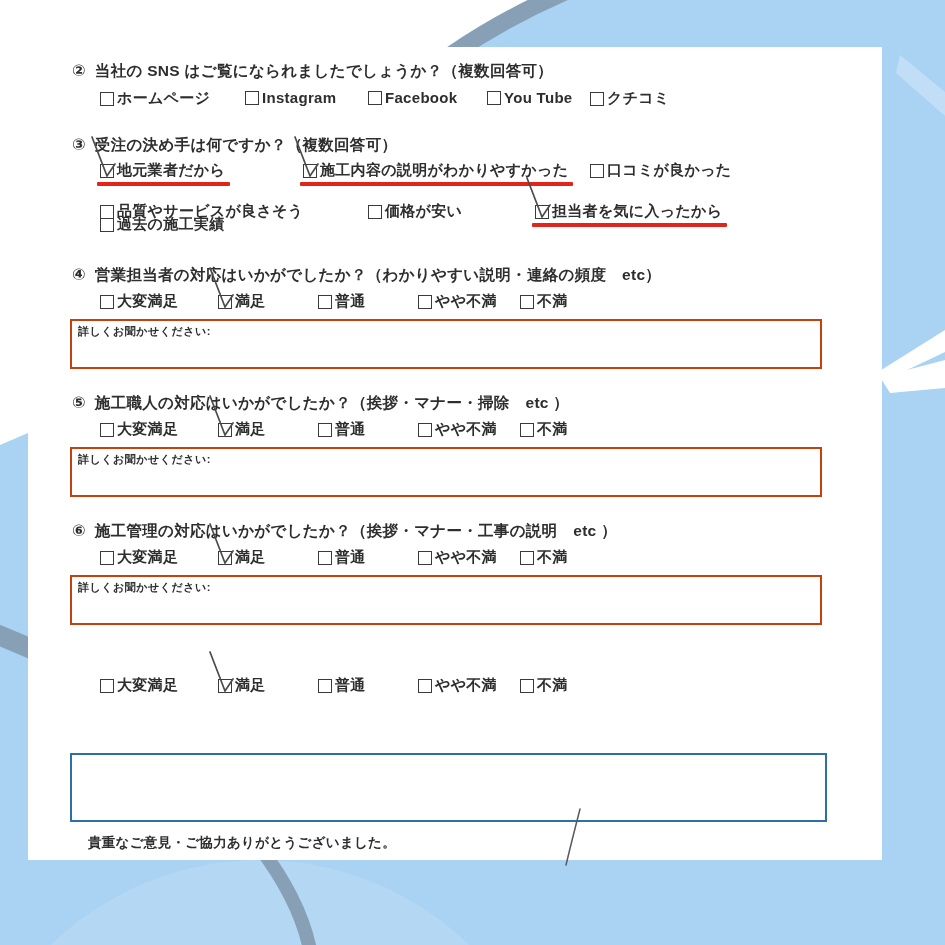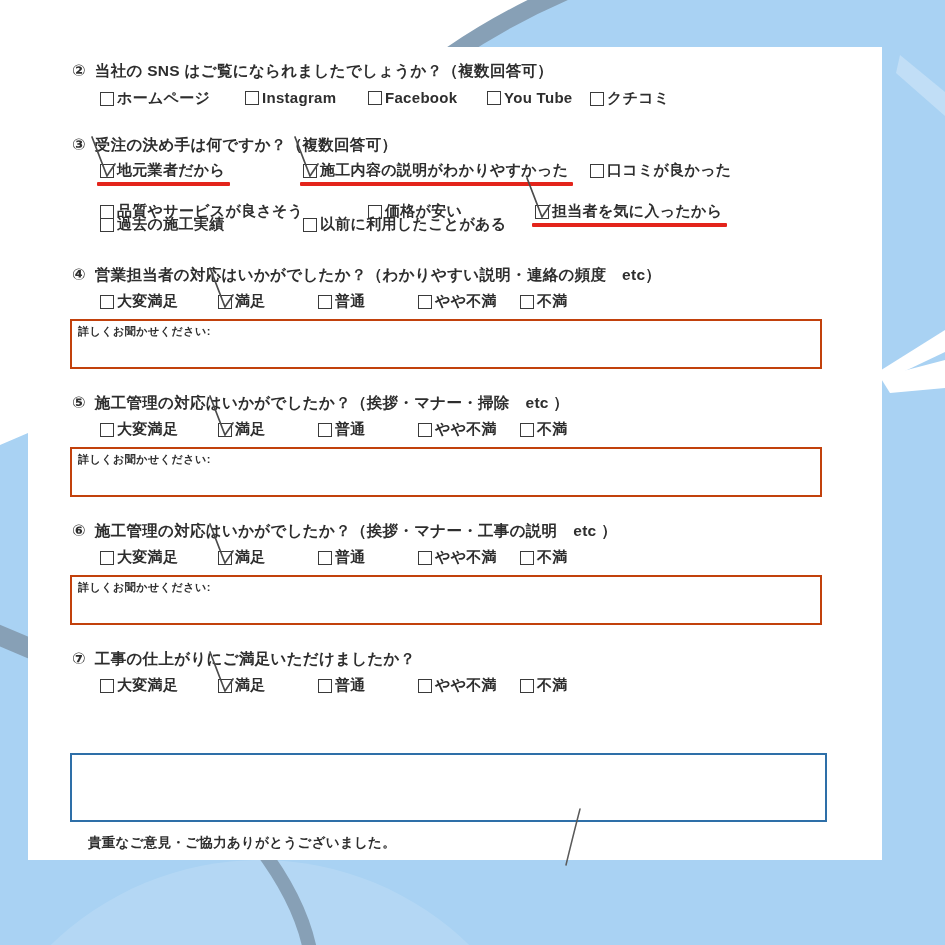--- a/index.html
+++ b/index.html
@@ -140,24 +140,20 @@
         </span>
       <span>担当者を気に入ったから</span>
         <span class="redline"></span>
     </span>
   </div>
   <div class="row" style="top:168px">
     <span class="opt" style="left:72px">
       <span class="cb"></span>
       <span>過去の施工実績</span>
     </span>
-    <span class="opt" style="left:275px">
-      <span class="cb"></span>
-      <span>以前に利用したことがある</span>
-    </span>
   </div>
 
   <div class="q-title" style="top:218px">
     <span class="num">④</span><span>営業担当者の対応はいかがでしたか？（わかりやすい説明・連絡の頻度　etc）</span>
   </div>
   <div class="row" style="top:245px">
     <span class="opt" style="left:72px">
       <span class="cb"></span>
       <span>大変満足</span>
     </span>
@@ -180,21 +176,21 @@
     <span class="opt" style="left:492px">
       <span class="cb"></span>
       <span>不満</span>
     </span>
   </div>
   <div class="detail-box" style="top:272px">
     <span class="detail-label">詳しくお聞かせください:</span>
   </div>
 
   <div class="q-title" style="top:346px">
-    <span class="num">⑤</span><span>施工管理の対応はいかがでしたか？（挨拶・マナー・掃除　etc ）</span>
+    <span class="num">⑤</span><span>施工職人の対応はいかがでしたか？（挨拶・マナー・掃除　etc ）</span>
   </div>
   <div class="row" style="top:373px">
     <span class="opt" style="left:72px">
       <span class="cb"></span>
       <span>大変満足</span>
     </span>
     <span class="opt checked" style="left:190px">
       <span class="cb">
           <svg class="tick" viewBox="0 0 34 46">
             <path d="M6,3 L21,42 L29,30" fill="none" stroke="#4b4b4b" stroke-width="1.7" stroke-linecap="round"></path>
@@ -245,23 +241,20 @@
     </span>
     <span class="opt" style="left:492px">
       <span class="cb"></span>
       <span>不満</span>
     </span>
   </div>
   <div class="detail-box" style="top:528px">
     <span class="detail-label">詳しくお聞かせください:</span>
   </div>
 
-  <div class="q-title" style="top:602px">
-    <span class="num">⑦</span><span>工事の仕上がりにご満足いただけましたか？</span>
-  </div>
   <div class="row" style="top:629px">
     <span class="opt" style="left:72px">
       <span class="cb"></span>
       <span>大変満足</span>
     </span>
     <span class="opt checked" style="left:190px">
       <span class="cb">
           <svg class="tick" viewBox="0 0 34 46">
             <path d="M6,3 L21,42 L29,30" fill="none" stroke="#4b4b4b" stroke-width="1.7" stroke-linecap="round"></path>
           </svg>

